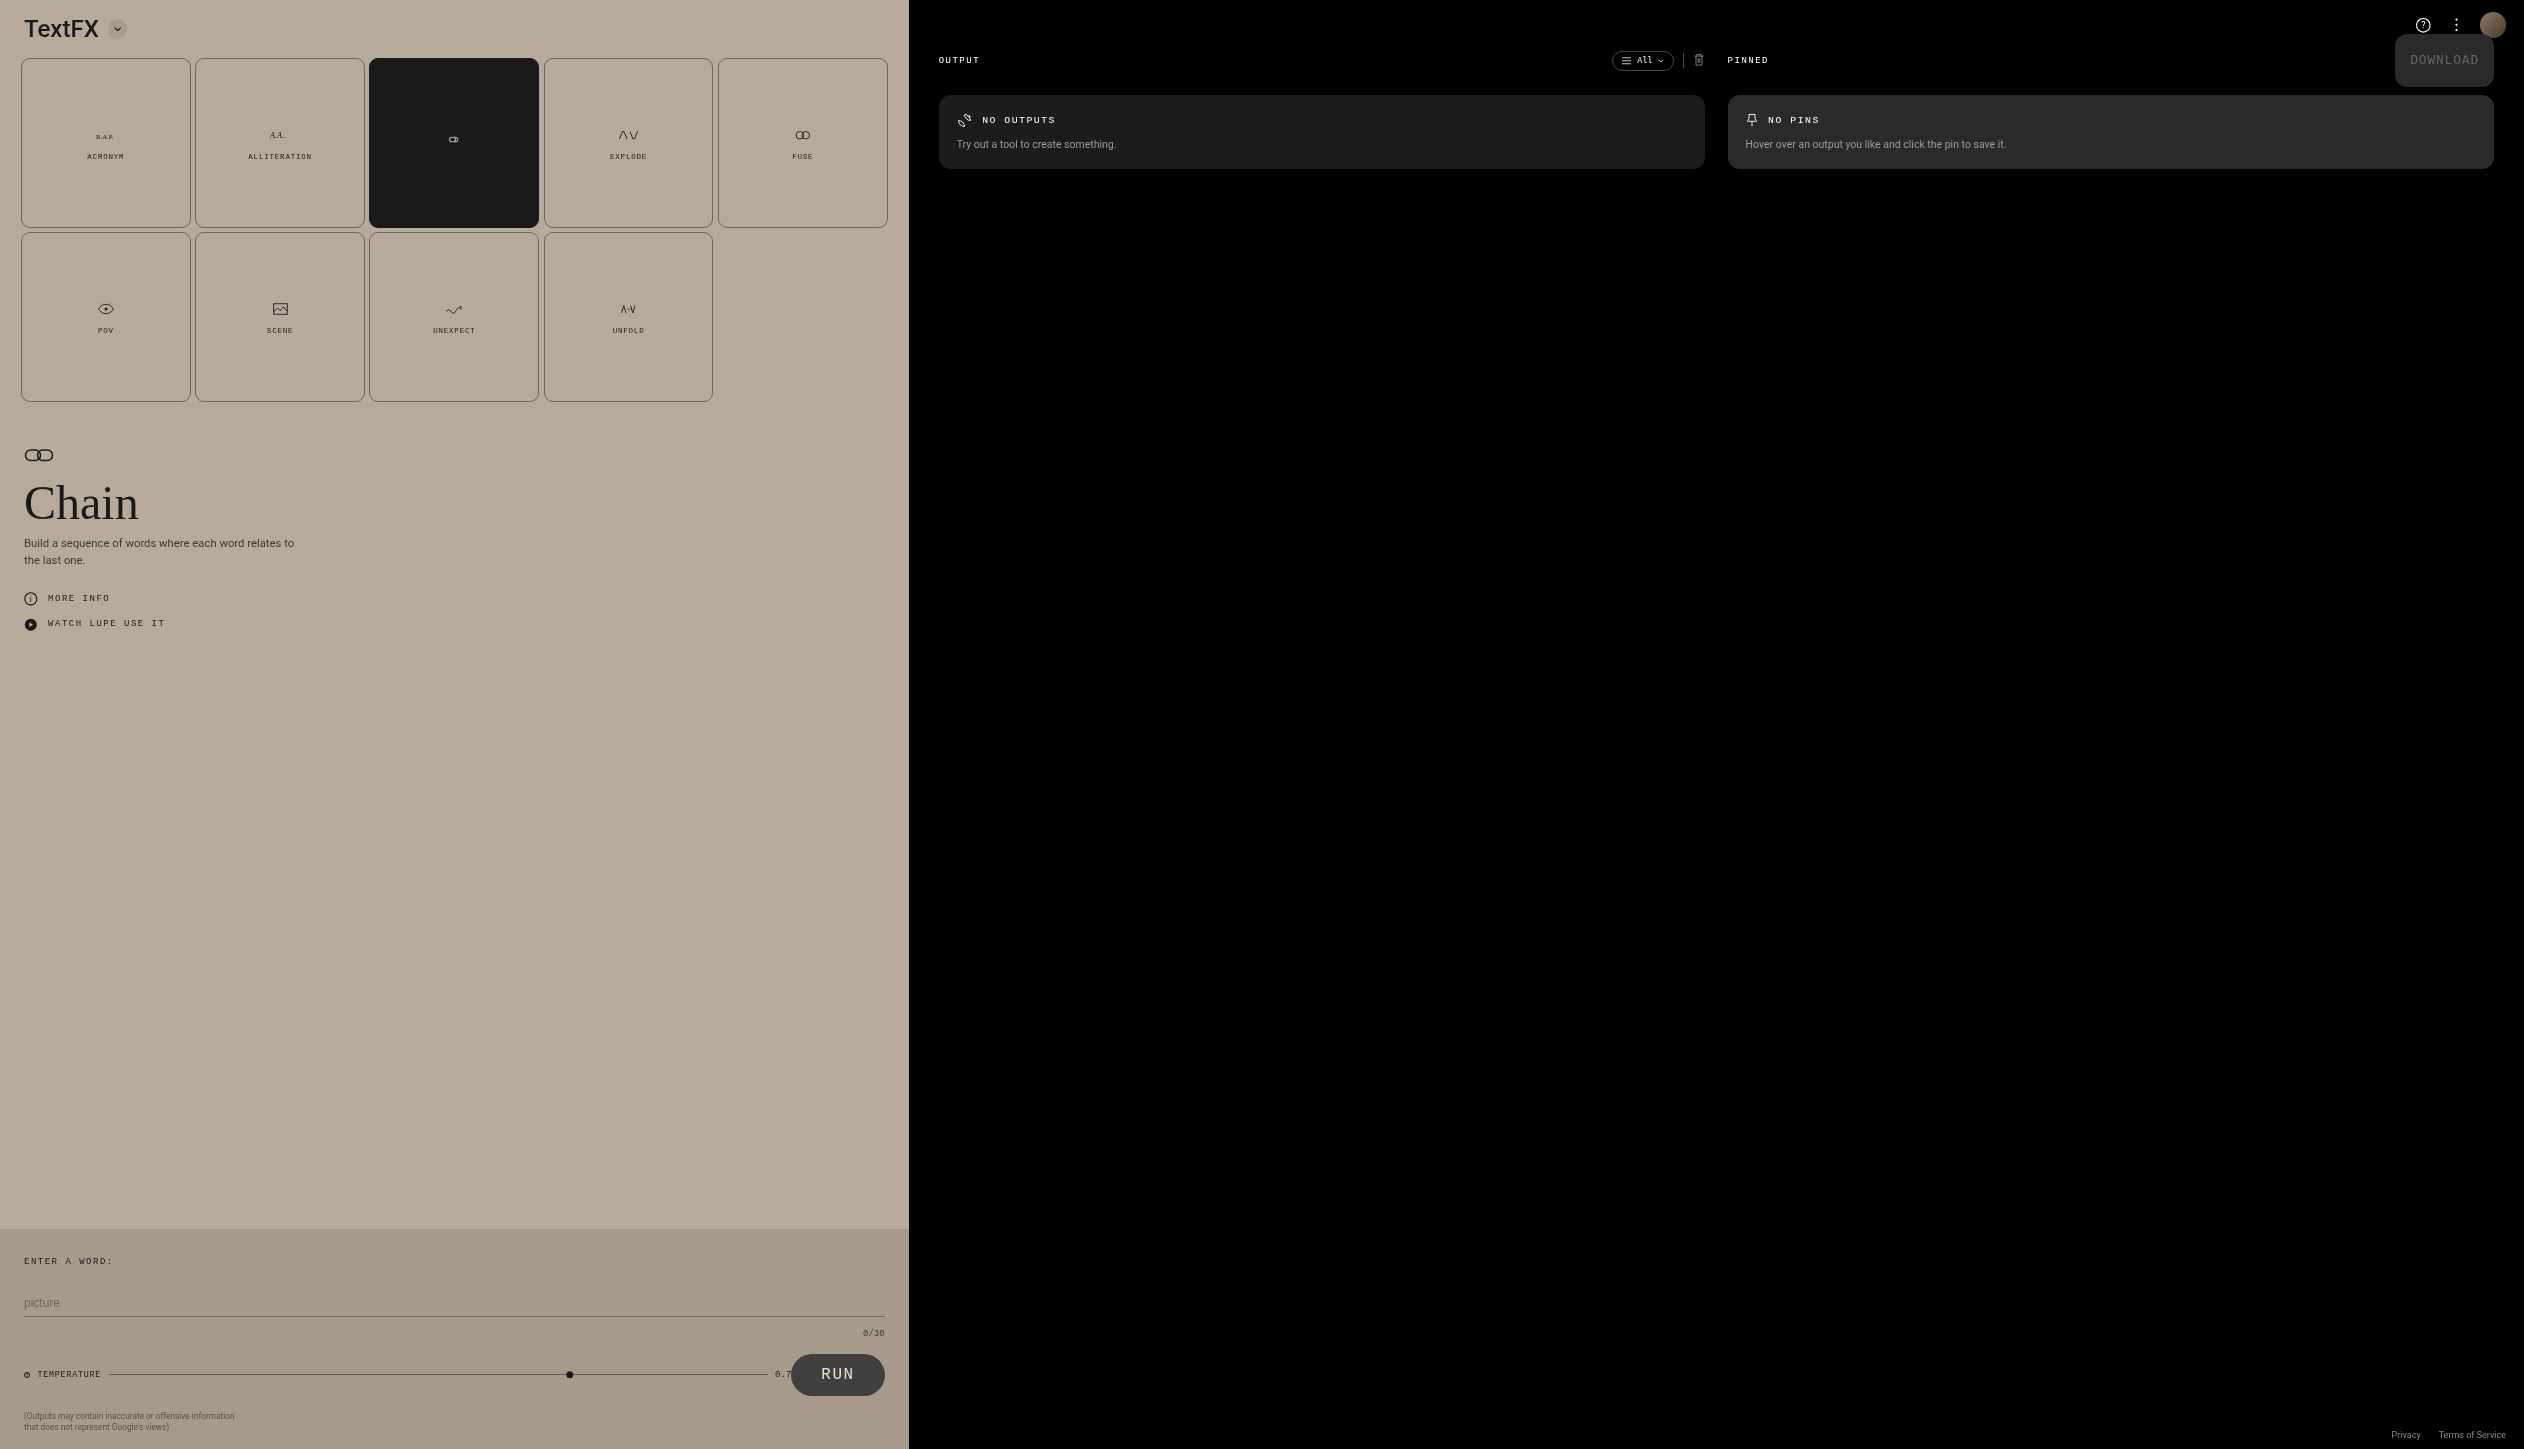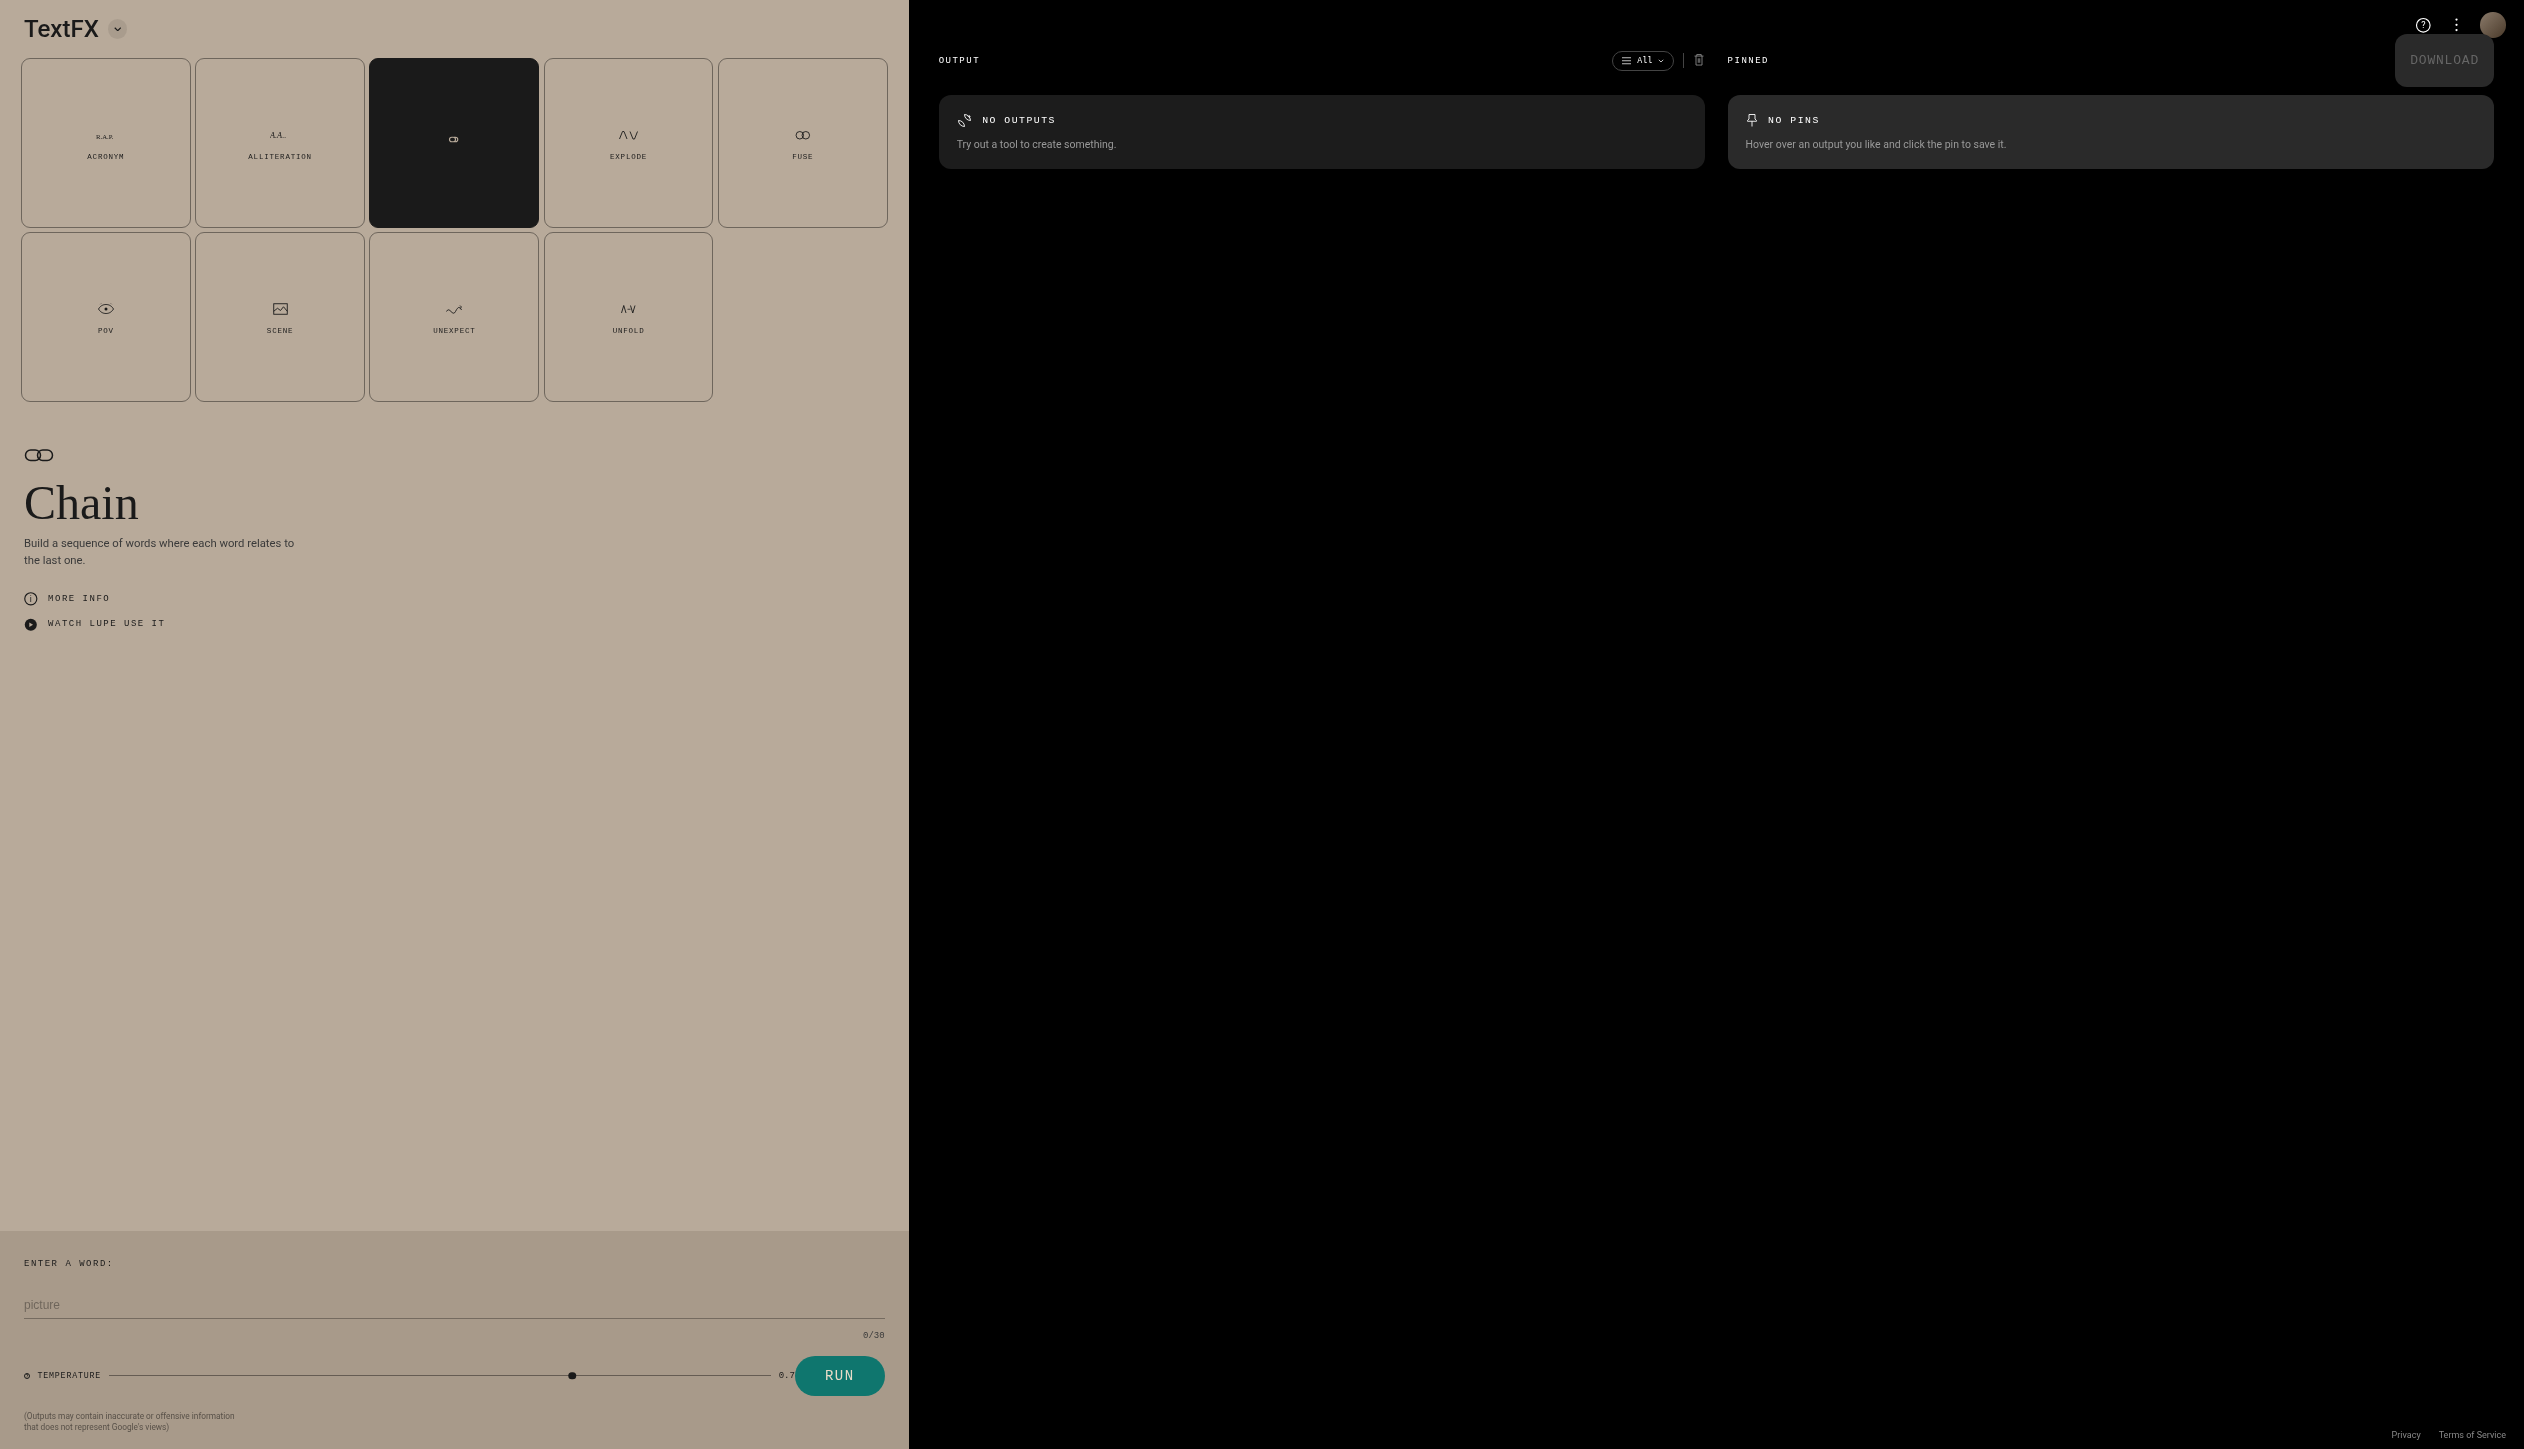--- a/index.html
+++ b/index.html
@@ -172,26 +172,26 @@
       height: 7.5px;
       border-radius: 50%;
       background: #1a1a1a;
     }
     .temp-value {
       font-size: 9px;
       font-family: 'Courier New', monospace;
       color: #1a1a1a;
     }
     .run-btn {
-      background: #0f766e;
+      background: #404040;
       color: #e8dcc8;
       border: none;
       padding: 12px 30px;
       border-radius: 21px;
-      font-size: 14px;
+      font-size: 16px;
       letter-spacing: 1.5px;
       font-family: 'Courier New', monospace;
       cursor: pointer;
     }
     .disclaimer {
       font-size: 8.3px;
       color: rgba(0,0,0,0.5);
       margin-top: 15px;
       line-height: 1.4;
       max-width: 211px;

